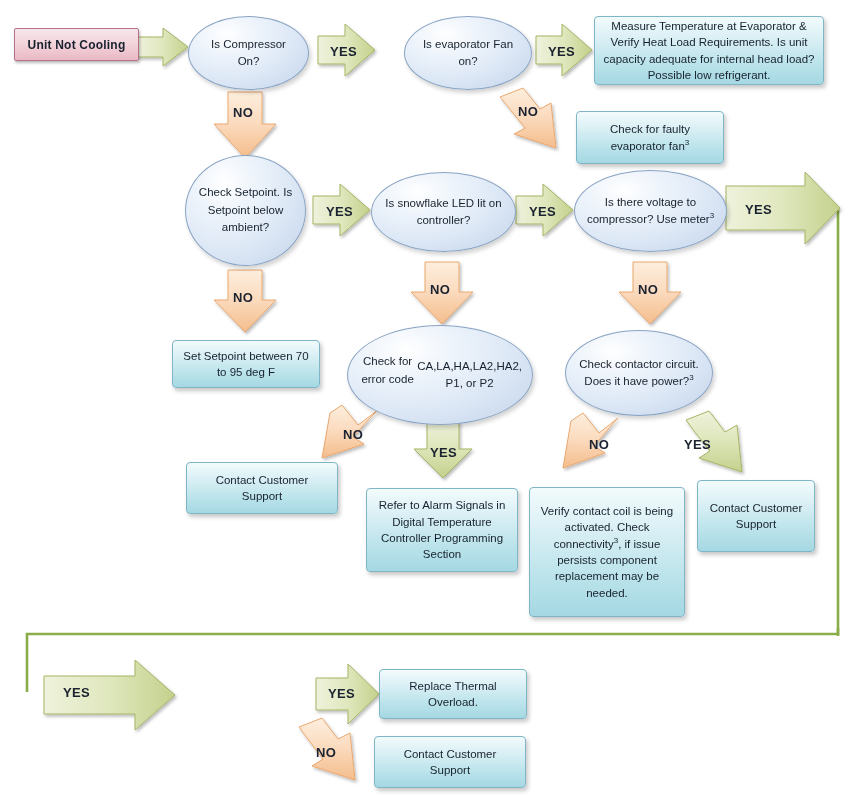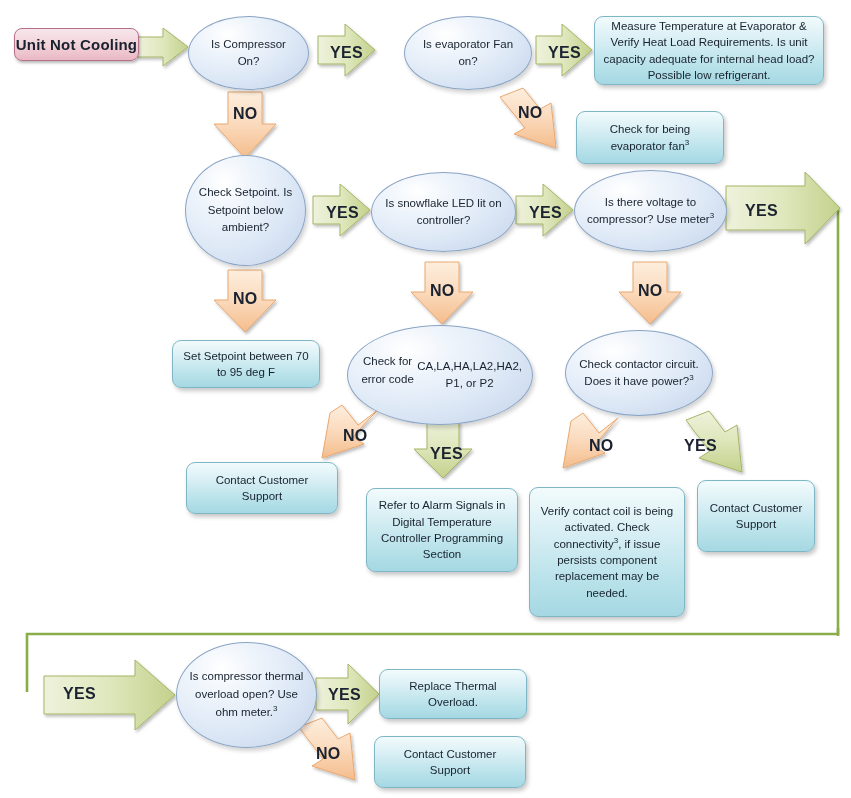--- a/index.html
+++ b/index.html
@@ -6,49 +6,49 @@
   body{font-family:"Liberation Sans","DejaVu Sans",sans-serif;}
   #canvas{position:relative;width:851px;height:798px;overflow:hidden;background:#fff;}
 
   
   .node{position:absolute;box-sizing:border-box;display:flex;align-items:center;
         justify-content:center;text-align:center;color:#1b2a3a;}
 
   
   .start-box{
     background:linear-gradient(180deg,#f6e6ea 0%,#f3d5dc 45%,#eab9c5 100%);
-    border:1px solid #b5708a;border-radius:8px;
-    font-weight:bold;font-size:15px;letter-spacing:.2px;
+    border:1px solid #b5708a;border-radius:2px;
+    font-weight:bold;font-size:12px;letter-spacing:.2px;
     box-shadow:1px 2px 3px rgba(0,0,0,.28);
     color:#17222e;
   }
 
   
   .proc{
     background:linear-gradient(180deg,#f2fbfc 0%,#ddf1f6 28%,#b9e2ea 72%,#a5d8e3 100%);
-    border:1px solid #7fb6c6;border-radius:9px;
+    border:1px solid #7fb6c6;border-radius:4px;
     font-size:11.5px;line-height:1.42;
     box-shadow:2px 3px 4px rgba(0,0,0,.22);
     padding:4px 8px;color:#17222e;
   }
 
   
   .dec{
     background:radial-gradient(ellipse at 32% 24%, #ffffff 0%, #eef4fb 26%, #dde8f6 58%, #c2d3ea 100%);
     border:1px solid #8aa4c4;border-radius:50%;
     font-size:11.5px;line-height:1.5;
     box-shadow:2px 3px 4px rgba(0,0,0,.18);
     padding:2px 10px;color:#17222e;
   }
   .dec-tall{line-height:1.55;}
 
   sup{font-size:8px;vertical-align:super;line-height:0;}
 
   
-  .alabel{position:absolute;font-size:16px;font-weight:bold;color:#1b2230;
+  .alabel{position:absolute;font-size:13px;font-weight:bold;color:#1b2230;
           letter-spacing:.3px;z-index:6;pointer-events:none;}
 
   
   svg.arrows{position:absolute;left:0;top:0;width:851px;height:798px;z-index:2;}
   svg.lines{position:absolute;left:0;top:0;width:851px;height:798px;z-index:1;}
 </style>
 </head>
 <body>
 
 <div id="canvas">
@@ -149,21 +149,21 @@
 
   <div class="node dec" style="left:188px;top:16px;width:121px;height:74px;z-index:4;">
     <span>Is Compressor On?</span>
   </div>
 
   <div class="node proc" style="left:594px;top:16px;width:230px;height:69px;z-index:4;">
     <span>Measure Temperature at Evaporator &amp; Verify Heat Load Requirements.  Is unit capacity adequate for internal head load? Possible low refrigerant.</span>
   </div>
 
   <div class="node proc" style="left:576px;top:111px;width:148px;height:53px;z-index:4;">
-    <span><span>Check for being evaporator fan</span><sup>3</sup></span>
+    <span><span>Check for faulty evaporator fan</span><sup>3</sup></span>
   </div>
 
   <div class="node dec" style="left:371px;top:172px;width:145px;height:80px;z-index:4;">
     <span>Is snowflake LED lit on controller?</span>
   </div>
 
   <div class="node dec dec-tall" style="left:185px;top:155px;width:121px;height:111px;z-index:4;">
     <span>Check Setpoint.  Is Setpoint below ambient?</span>
   </div>
 
@@ -193,23 +193,20 @@
   </div>
 
   <div class="node proc" style="left:529px;top:487px;width:156px;height:130px;z-index:4;align-items:center;">
     <span><span>Verify contact coil is being activated. Check connectivity</span><sup>3</sup><span>, if issue persists component replacement may be needed.</span></span>
   </div>
 
   <div class="node proc" style="left:697px;top:480px;width:118px;height:72px;z-index:4;">
     <span>Contact Customer Support</span>
   </div>
 
-  <div class="node dec dec-tall" style="left:176px;top:642px;width:141px;height:106px;z-index:4;">
-    <span><span>Is compressor thermal overload open? Use ohm meter.</span><sup>3</sup></span>
-  </div>
 
   <div class="node proc" style="left:379px;top:669px;width:148px;height:50px;z-index:4;">
     <span>Replace Thermal Overload.</span>
   </div>
 
   <div class="node proc" style="left:374px;top:736px;width:152px;height:52px;z-index:4;">
     <span>Contact Customer Support</span>
   </div>
 
 </div>

